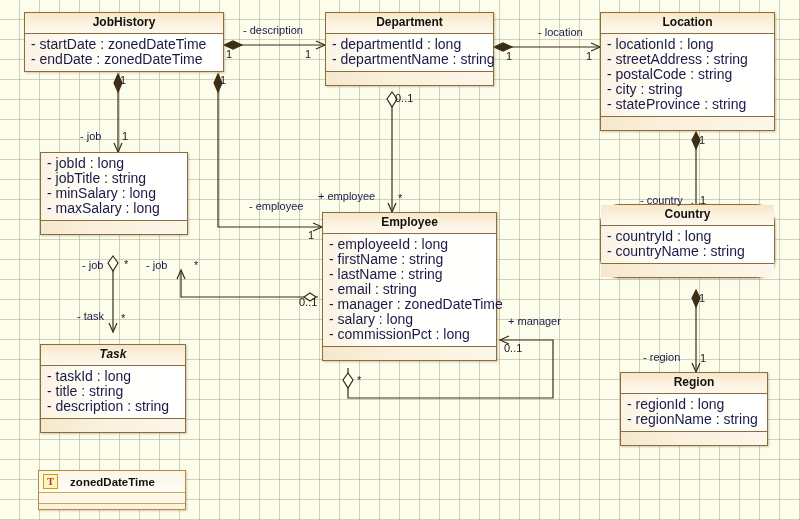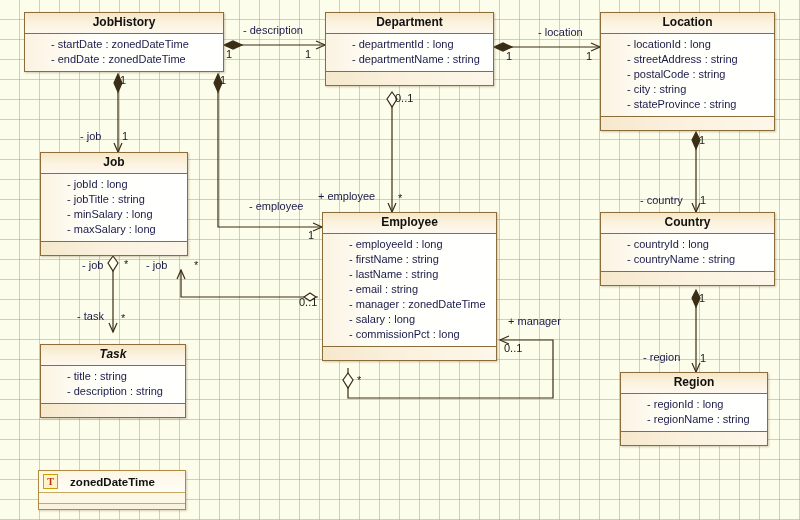--- a/index.html
+++ b/index.html
@@ -32,25 +32,24 @@
     color:#111;
     padding:3px 4px 4px 4px;
     line-height:13px;
   }
   .uml-head.abstract{font-style:italic;}
   .uml-attrs{
     background:linear-gradient(to right,#fbf3e2 0%,#fffffa 35%,#ffffff 100%);
     padding:3px 6px 4px 6px;
   }
   .uml-attrs div{
-    font-size:11px;
+    font-size:14px;
     color:#1a1a4a;
     line-height:15px;
     white-space:nowrap;
-    margin-left:20px;
   }
   .uml-ops{
     border-top:1px solid #8a6d3b;
     background:linear-gradient(to right,#f5e8cc 0%,#faf0dc 40%,#fdf7ea 100%);
     height:13px;
   }
 
   
   .typedef{
     position:absolute;
@@ -161,21 +160,20 @@
       <div>- locationId : long</div>
       <div>- streetAddress : string</div>
       <div>- postalCode : string</div>
       <div>- city : string</div>
       <div>- stateProvince : string</div>
     </div>
     <div class="uml-ops"></div>
   </div>
 
   <div class="uml-class" id="box-job" style="left:40px;top:152px;width:148px;">
-    <div class="uml-head">Job</div>
     <div class="uml-attrs">
       <div>- jobId : long</div>
       <div>- jobTitle : string</div>
       <div>- minSalary : long</div>
       <div>- maxSalary : long</div>
     </div>
     <div class="uml-ops"></div>
   </div>
 
   <div class="uml-class" id="box-employee" style="left:322px;top:212px;width:175px;">
@@ -185,32 +183,33 @@
       <div>- firstName : string</div>
       <div>- lastName : string</div>
       <div>- email : string</div>
       <div>- manager : zonedDateTime</div>
       <div>- salary : long</div>
       <div>- commissionPct : long</div>
     </div>
     <div class="uml-ops"></div>
   </div>
 
-  <div class="uml-class" id="box-country" style="left:600px;top:212px;width:175px;">
+  <div class="uml-class" id="box-country" style="left:600px;top:204px;width:175px;border-radius:19px;">
     <div class="uml-head">Country</div>
     <div class="uml-attrs">
       <div>- countryId : long</div>
       <div>- countryName : string</div>
     </div>
     <div class="uml-ops"></div>
   </div>
 
   <div class="uml-class" id="box-task" style="left:40px;top:344px;width:146px;">
     <div class="uml-head abstract">Task</div>
     <div class="uml-attrs">
+      <div>- taskId : long</div>
       <div>- title : string</div>
       <div>- description : string</div>
     </div>
     <div class="uml-ops"></div>
   </div>
 
   <div class="uml-class" id="box-region" style="left:620px;top:372px;width:148px;">
     <div class="uml-head">Region</div>
     <div class="uml-attrs">
       <div>- regionId : long</div>

